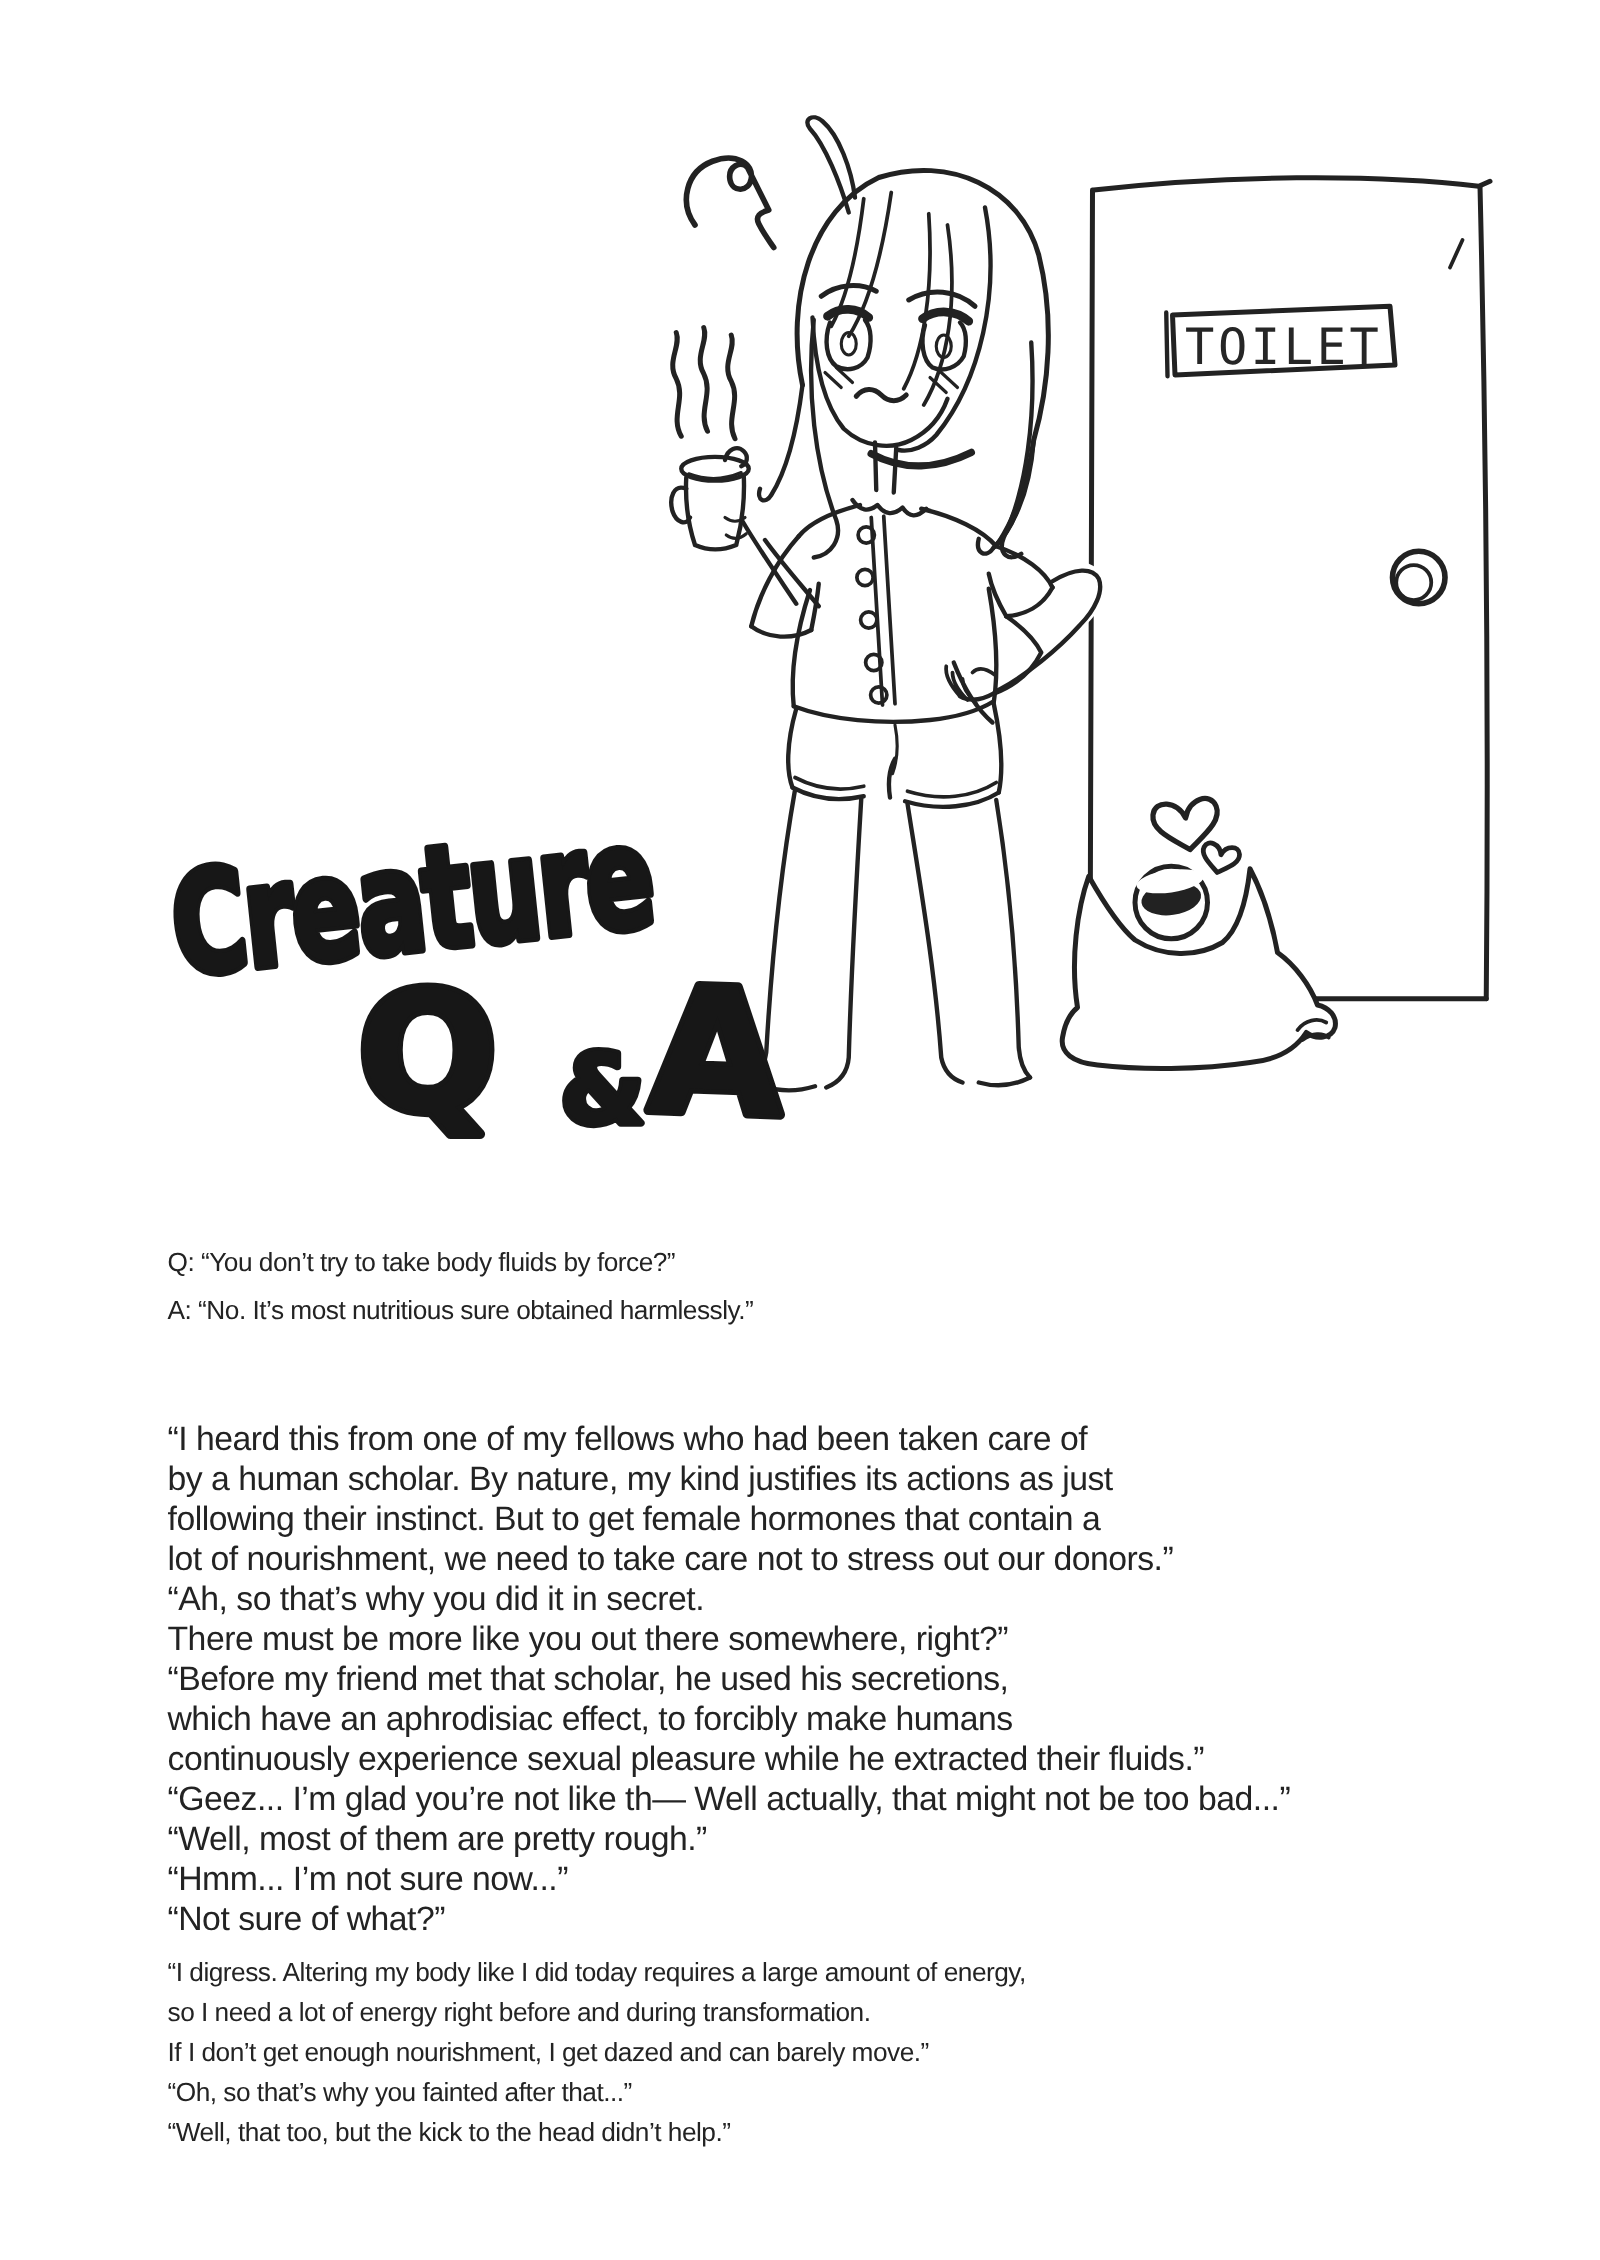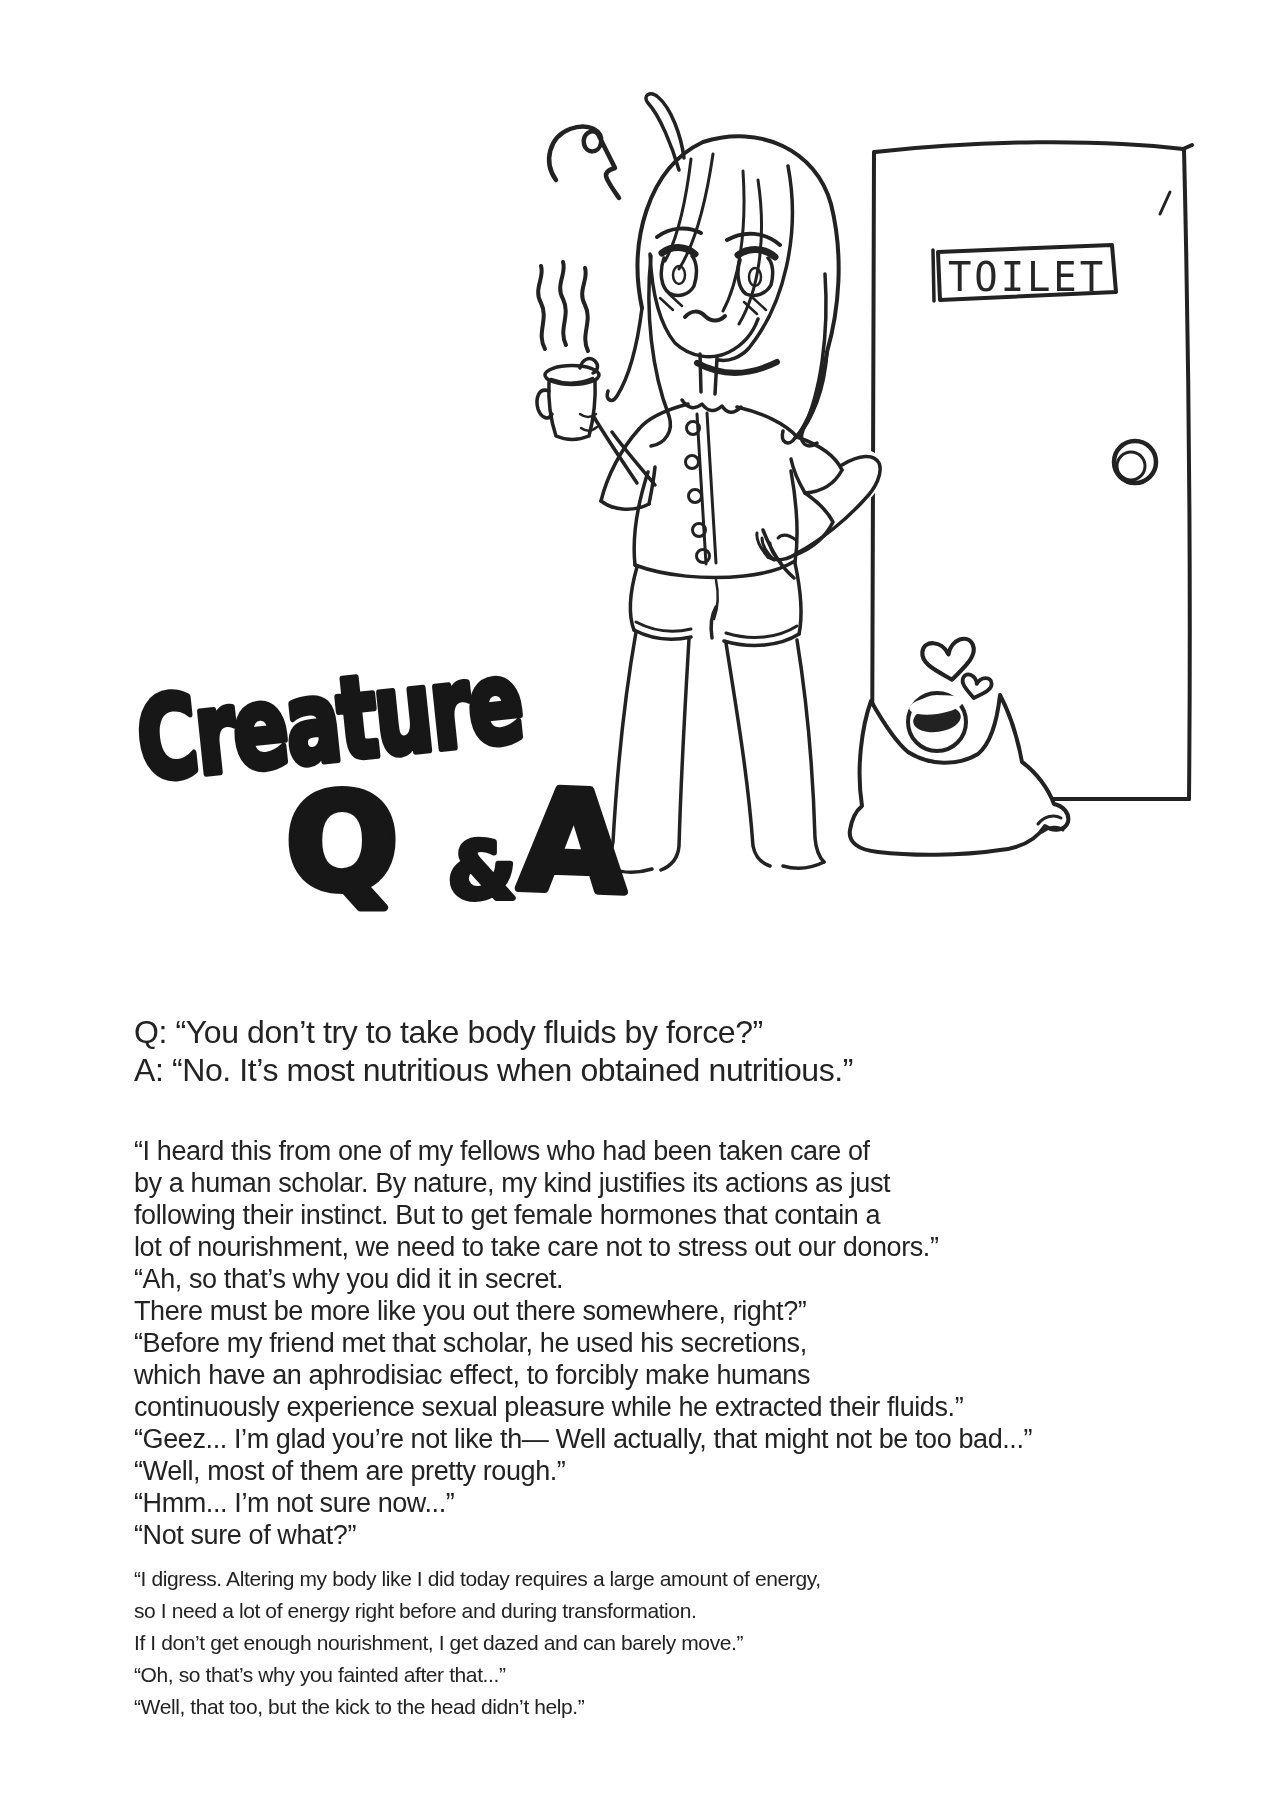--- a/index.html
+++ b/index.html
@@ -16,21 +16,21 @@
   .marker {
     font-family:"DejaVu Sans", sans-serif; font-weight:bold;
     fill:#171717; stroke:#171717; stroke-linejoin:round; paint-order:stroke;
     letter-spacing:-3px;
   }
   .signfont {
     font-family:"DejaVu Sans Mono", monospace; font-size:40px;
     fill:#262626; letter-spacing:3px;
   }
   .textcol { position:absolute; left:134px; letter-spacing:-0.4px; white-space:pre; }
-  .qa-header { top:939px;  font-size:32px; line-height:37.5px; }
+  .qa-header { top:917px;  font-size:21px; line-height:37.5px; }
   .para-1    { top:1071px; font-size:27px; line-height:32px; }
   .para-2    { top:1499px; font-size:21px; line-height:32px; }
   .tline { min-height:32px; }
   .qa-header .tline { min-height:37.5px; }
 </style>
 </head>
 <body>
 
 <svg id="art" viewBox="0 0 1280 940">
 
@@ -180,21 +180,21 @@
   <g>
     <text class="marker" x="142" y="780" font-size="113" textLength="385" lengthAdjust="spacingAndGlyphs" stroke-width="7" transform="rotate(-6 142 780)">Creature</text>
     <text class="marker" x="286" y="888" font-size="132" stroke-width="8">Q</text>
     <text class="marker" x="448" y="898" font-size="78" stroke-width="6">&amp;</text>
     <text class="marker" x="518" y="888" font-size="138" stroke-width="8" transform="rotate(2 518 888)">A</text>
   </g>
 </svg>
 
 <div class="textcol qa-header">
   
-<div class="tline">Q: “You don’t try to take body fluids by force?”</div><div class="tline">A: “No. It’s most nutritious when obtained nutritious.”</div></div>
+<div class="tline">Q: “You don’t try to take body fluids by force?”</div><div class="tline">A: “No. It’s most nutritious sure obtained harmlessly.”</div></div>
 
 <div class="textcol para-1">
   
 <div class="tline">“I heard this from one of my fellows who had been taken care of</div><div class="tline">by a human scholar. By nature, my kind justifies its actions as just</div><div class="tline">following their instinct. But to get female hormones that contain a</div><div class="tline">lot of nourishment, we need to take care not to stress out our donors.”</div><div class="tline">“Ah, so that’s why you did it in secret.</div><div class="tline">There must be more like you out there somewhere, right?”</div><div class="tline">“Before my friend met that scholar, he used his secretions,</div><div class="tline">which have an aphrodisiac effect, to forcibly make humans</div><div class="tline">continuously experience sexual pleasure while he extracted their fluids.”</div><div class="tline">“Geez... I’m glad you’re not like th— Well actually, that might not be too bad...”</div><div class="tline">“Well, most of them are pretty rough.”</div><div class="tline">“Hmm... I’m not sure now...”</div><div class="tline">“Not sure of what?”</div></div>
 
 <div class="textcol para-2">
   
 <div class="tline">“I digress. Altering my body like I did today requires a large amount of energy,</div><div class="tline">so I need a lot of energy right before and during transformation.</div><div class="tline">If I don’t get enough nourishment, I get dazed and can barely move.”</div><div class="tline">“Oh, so that’s why you fainted after that...”</div><div class="tline">“Well, that too, but the kick to the head didn’t help.”</div></div>
 
 </body></html>

